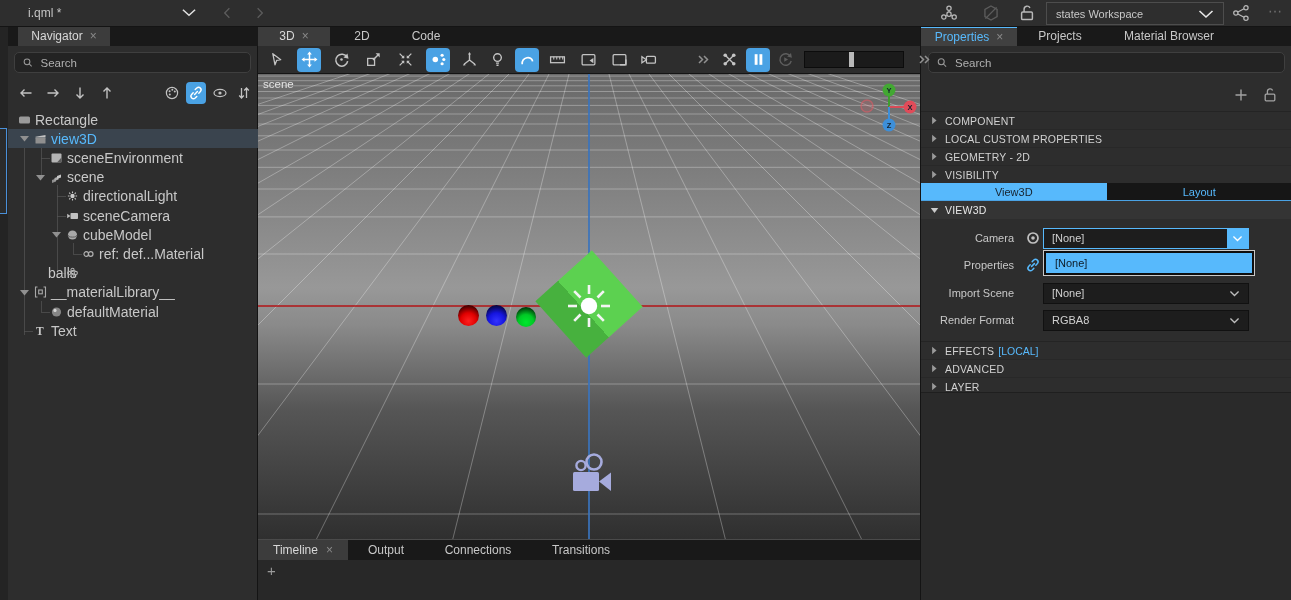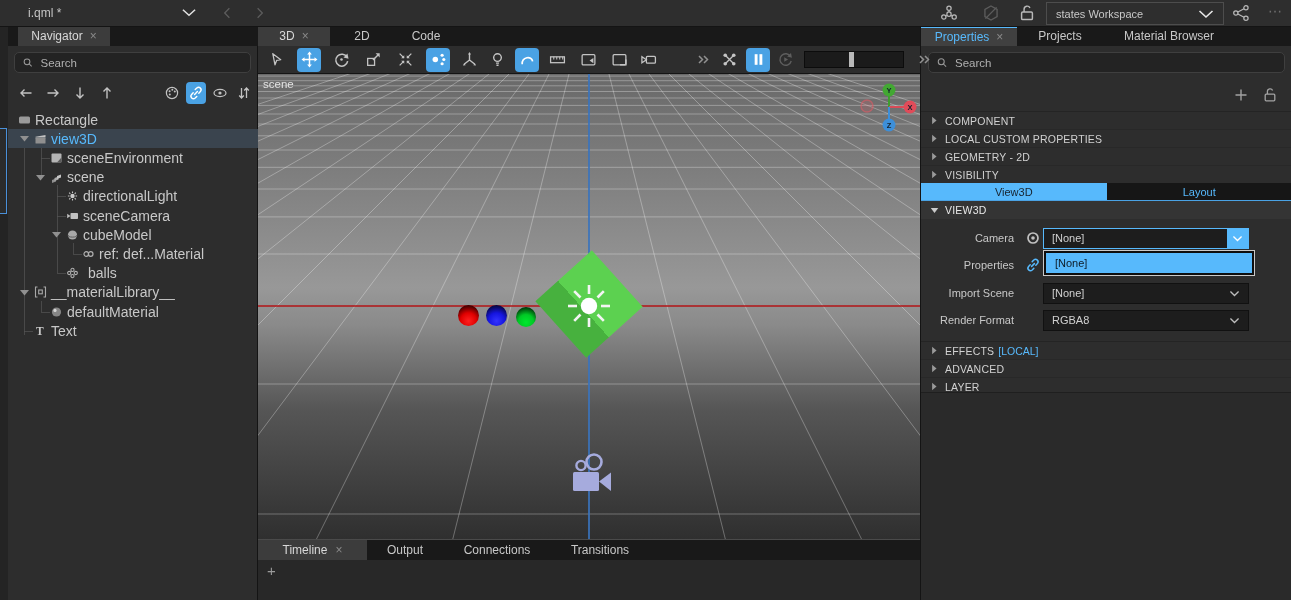--- a/index.html
+++ b/index.html
@@ -363,21 +363,21 @@
       </div>
       <div class="tree-row" style="top: 153.6px;">
         <span class="titem" style="left:58px">
           <svg viewBox="0 0 13 14" width="100%" height="100%">
             <circle cx="6.5" cy="3.9" r="1.6" stroke="#b0b0b0" fill="none" stroke-width="1.1"></circle>
             <circle cx="3.2" cy="7" r="1.6" stroke="#b0b0b0" fill="none" stroke-width="1.1"></circle>
             <circle cx="9.8" cy="7" r="1.6" stroke="#b0b0b0" fill="none" stroke-width="1.1"></circle>
             <circle cx="6.5" cy="10.1" r="1.6" stroke="#b0b0b0" fill="none" stroke-width="1.1"></circle>
           </svg>
         </span>
-        <span class="tlabel" style="margin-left:80px">balls</span>
+        <span class="tlabel" style="margin-left:40px">balls</span>
       </div>
       <div class="tree-row" style="top: 172.8px;">
         <span class="texp" style="left:10px">
           <svg viewBox="0 0 13 13" width="100%" height="100%">
             <path d="M2 4 H11 L6.5 9.6 Z" fill="#909090"></path>
           </svg>
         </span>
         <span class="titem" style="left:26px">
           <svg viewBox="0 0 13 14" width="100%" height="100%">
             <path d="M3.5 2 H1.5 V12 H3.5 M9.5 2 H11.5 V12 H9.5" stroke="#a8a8a8" fill="none" stroke-width="1.1"></path>
@@ -649,21 +649,21 @@
     <circle cx="30" cy="10" r="6.5" fill="#42a832"></circle>
     <circle cx="51" cy="27" r="6.5" fill="#e04b59"></circle>
     <circle cx="30" cy="45" r="6.5" fill="#3d8fd9"></circle>
     <text x="30" y="12.8" font-size="7.5" font-weight="bold" fill="#15222c" text-anchor="middle">Y</text>
     <text x="51" y="29.8" font-size="7.5" font-weight="bold" fill="#15222c" text-anchor="middle">X</text>
     <text x="30" y="47.8" font-size="7.5" font-weight="bold" fill="#15222c" text-anchor="middle">Z</text>
   </svg>
 </div>
 
 <div class="tabbar" style="left:258px;top:540px;width:662px;" id="bottom-tabbar">
-    <div class="tab active" style="width: 109px; gap: 8px;">
+    <div class="tab active" style="width: 90px; gap: 8px;">
       <span>Timeline</span>
       <span class="x">×</span>
     </div>
     <div class="tab" style="width: 76px;">
       <span>Output</span>
     </div>
     <div class="tab" style="width: 108px;">
       <span>Connections</span>
     </div>
     <div class="tab" style="width: 98px;">

